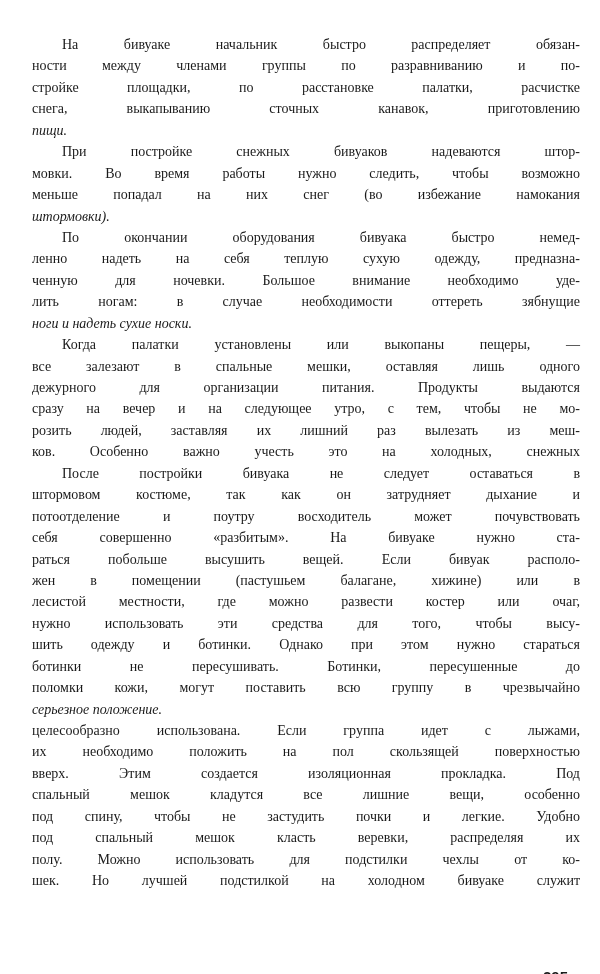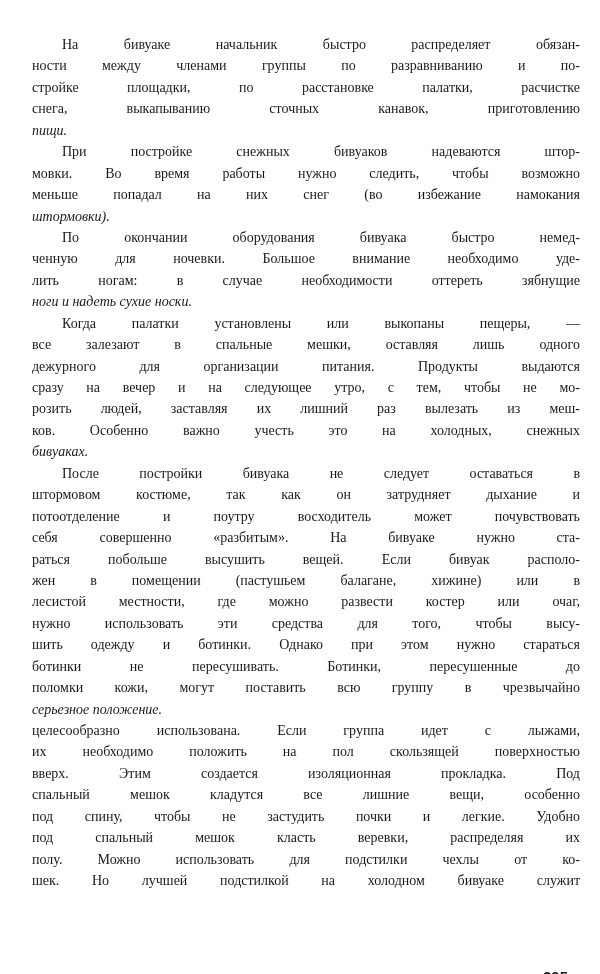--- a/index.html
+++ b/index.html
@@ -49,33 +49,33 @@
 
   <div>
     <span class="line indent">При постройке снежных бивуаков надеваются штор-</span>
     <span class="line">мовки. Во время работы нужно следить, чтобы возможно</span>
     <span class="line">меньше попадал на них снег (во избежание намокания</span>
     <span class="line last">штормовки).</span>
   </div>
 
   <div>
     <span class="line indent">По окончании оборудования бивуака быстро немед-</span>
+    <span class="line">ленно надеть на себя теплую сухую одежду, предназна-</span>
     <span class="line">ченную для ночевки. Большое внимание необходимо уде-</span>
     <span class="line">лить ногам: в случае необходимости оттереть зябнущие</span>
     <span class="line last">ноги и надеть сухие носки.</span>
   </div>
 
   <div>
     <span class="line indent">Когда палатки установлены или выкопаны пещеры, —</span>
     <span class="line">все залезают в спальные мешки, оставляя лишь одного</span>
     <span class="line">дежурного для организации питания. Продукты выдаются</span>
     <span class="line">сразу на вечер и на следующее утро, с тем, чтобы не мо-</span>
     <span class="line">розить людей, заставляя их лишний раз вылезать из меш-</span>
     <span class="line">ков. Особенно важно учесть это на холодных, снежных</span>
-    <span class="line last">бивуаках.</span>
   </div>
 
   <div>
     <span class="line indent">После постройки бивуака не следует оставаться в</span>
     <span class="line">штормовом костюме, так как он затрудняет дыхание и</span>
     <span class="line">потоотделение и поутру восходитель может почувствовать</span>
     <span class="line">себя совершенно «разбитым». На бивуаке нужно ста-</span>
     <span class="line">раться побольше высушить вещей. Если бивуак располо-</span>
     <span class="line">жен в помещении (пастушьем балагане, хижине) или в</span>
     <span class="line">лесистой местности, где можно развести костер или очаг,</span>

